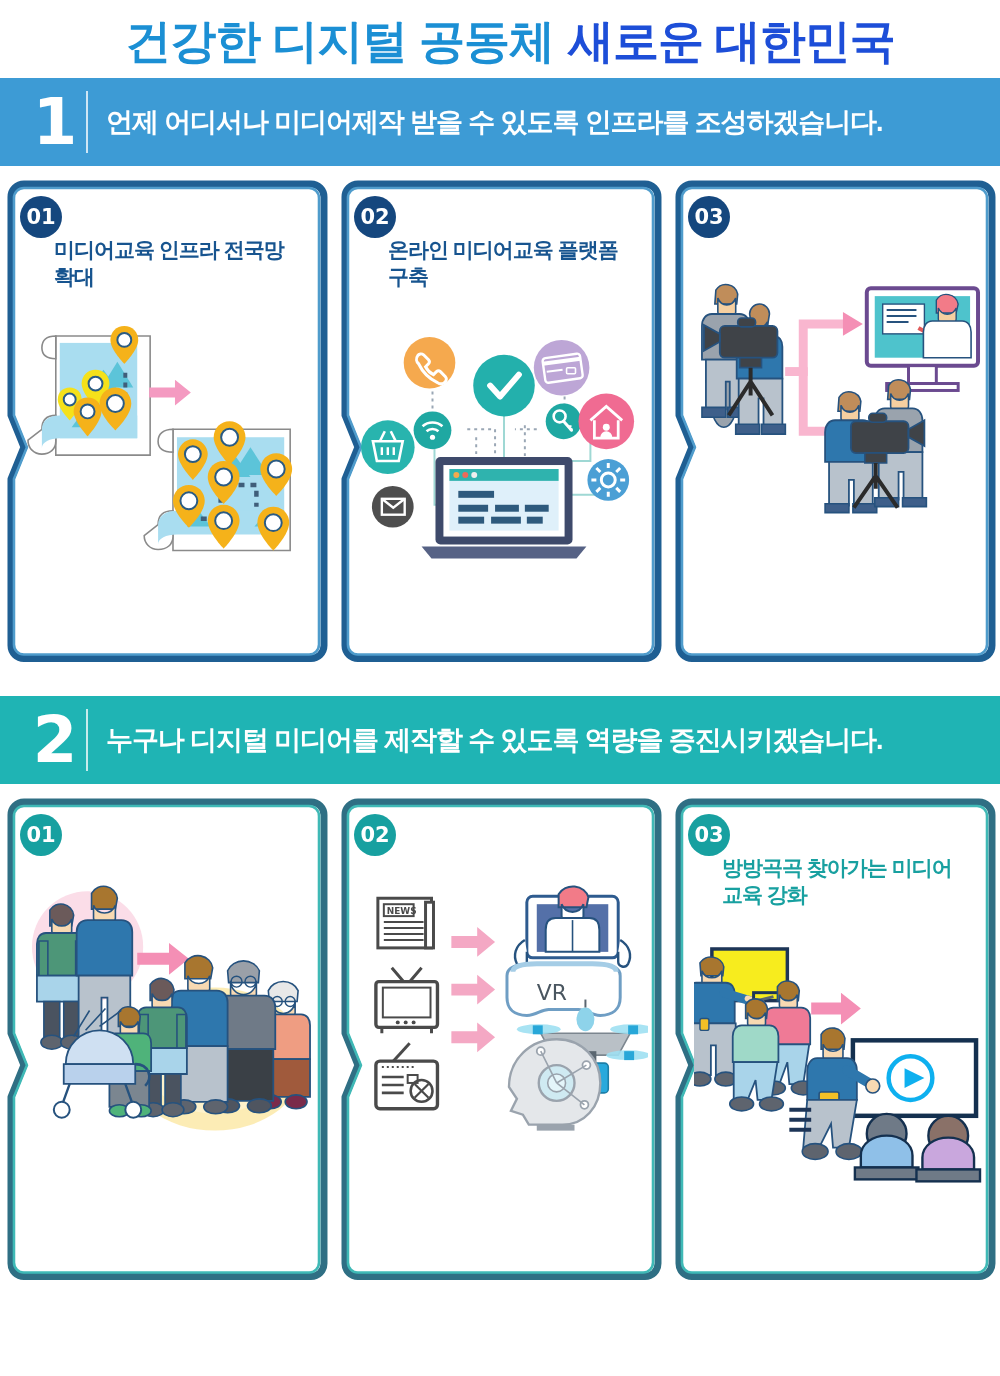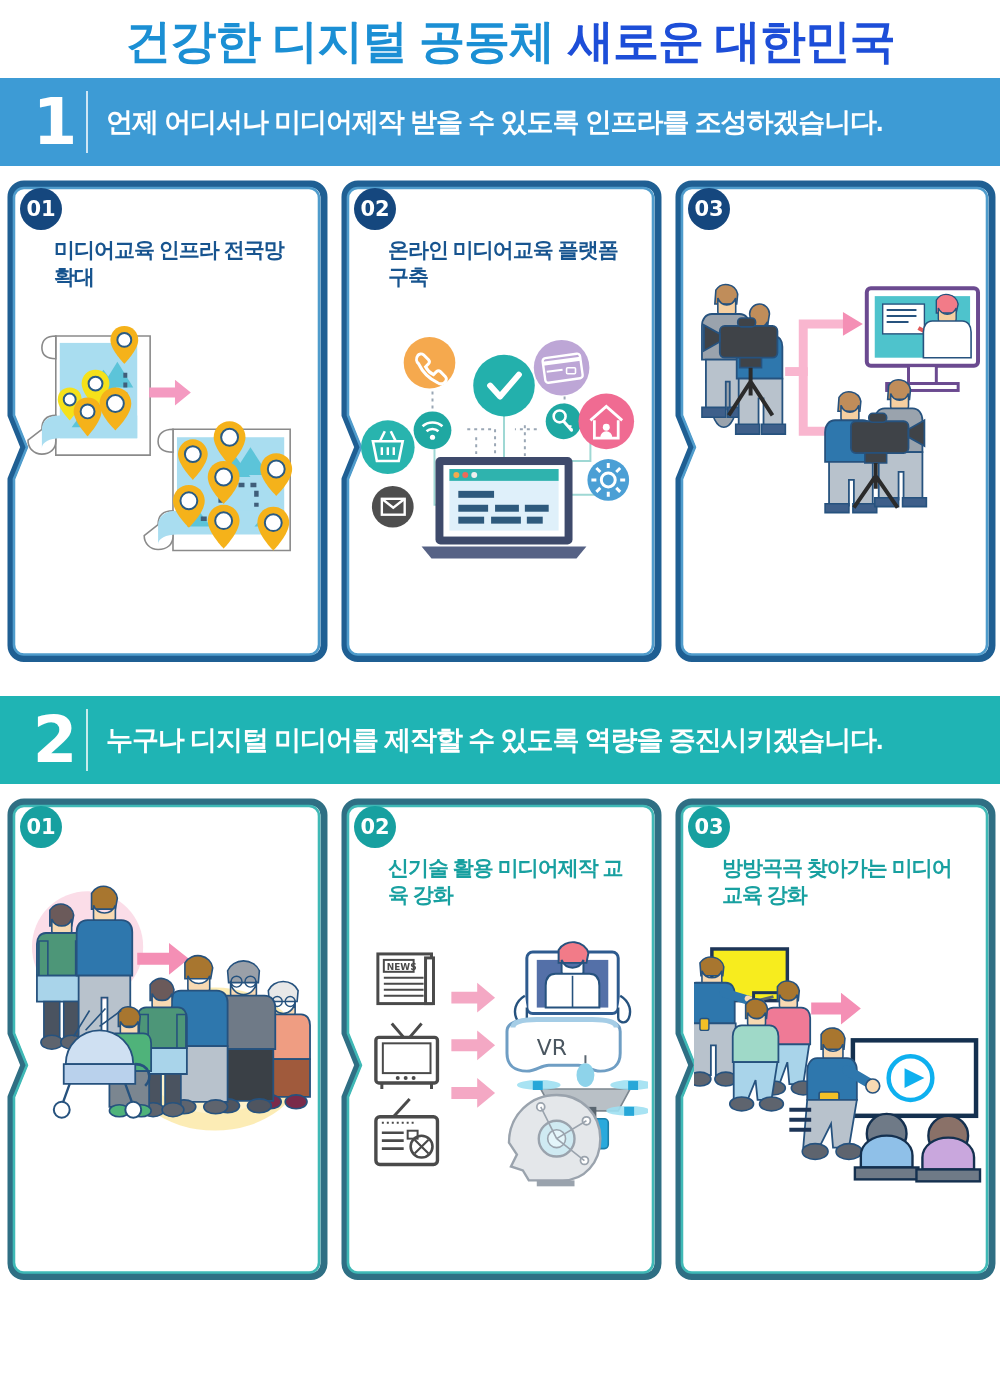--- a/index.html
+++ b/index.html
@@ -65,21 +65,21 @@
     background: #ffffff;
     border-radius: 16px;
     display: flex;
     flex-direction: column;
   }
   
   .card-frame { position: absolute; inset: 0; pointer-events: none; }
 
   .card-badge {
     position: absolute;
-    left: 16px; top: 8px;
+    left: 16px; top: 16px;
     width: 42px; height: 42px;
     border-radius: 50%;
     color: #fff; font-size: 21px; font-weight: 800;
     display: flex; align-items: center; justify-content: center;
     font-family: "DejaVu Sans", sans-serif;
     z-index: 3;
   }
   .sec1 .card-badge { background: #15477e; }
   .sec2 .card-badge { background: #17a0a0; }
 
@@ -504,22 +504,20 @@
 청·장년, 노년</div>
     </div>
   </div>
 
   <div class="card">
     <svg class="card-frame" viewBox="0 0 325 488" preserveAspectRatio="none">
       <path d="M20,4 H308 a13,13 0 0 1 13,13 V467 a13,13 0 0 1 -13,13 H20 a13,13 0 0 1 -13,-13 V300 L20,268 L7,236 V17 a13,13 0 0 1 13,-13 Z" fill="#ffffff" stroke="#2f6f84" stroke-width="7" stroke-linejoin="round"></path>
       <path d="M20,8 H306 a10,10 0 0 1 10,10 V466 a10,10 0 0 1 -10,10 H20 a10,10 0 0 1 -10,-10 V300 L23,268 L10,236 V18 a10,10 0 0 1 10,-10 Z" fill="none" stroke="#3fb9b6" stroke-width="2.6"></path>
     </svg>
     <div class="card-badge">02</div>
-    <div class="card-title">신기술 활용
-미디어제작 교육 강화</div>
     <div class="card-art">
       <svg viewBox="0 0 290 250">
 
         <g>
           <rect x="18" y="18" width="54" height="50" fill="#fff" stroke="#4a4a4a" stroke-width="3"></rect>
           <rect x="66" y="22" width="8" height="46" fill="#fff" stroke="#4a4a4a" stroke-width="3"></rect>
           <rect x="24" y="24" width="30" height="12" fill="#fff" stroke="#4a4a4a" stroke-width="2"></rect>
           <text x="27" y="34" font-family="DejaVu Sans, sans-serif" font-size="9" font-weight="700" fill="#4a4a4a">NEWS</text>
           <path d="M24,42 h40 M24,48 h40 M24,54 h40 M24,60 h40" stroke="#4a4a4a" stroke-width="2"></path>
         </g>

